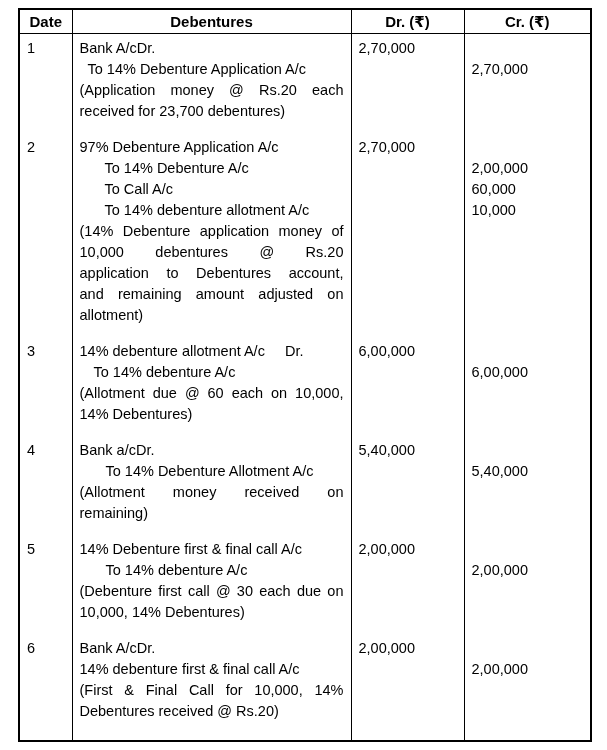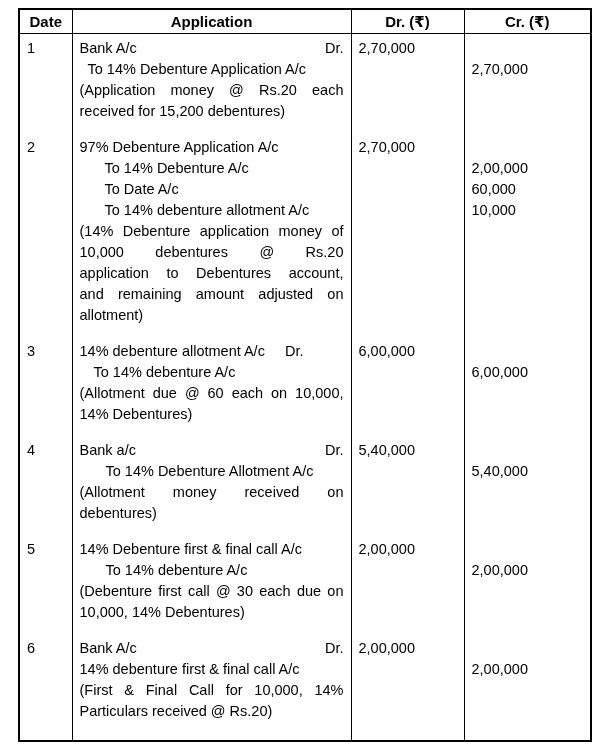--- a/index.html
+++ b/index.html
@@ -43,57 +43,57 @@
     height: 21px;
     white-space: nowrap;
   }
   .line.just {
     white-space: normal;
     text-align: justify;
     text-align-last: justify;
   }
   .flexline {
     display: flex;
-    justify-content: space-between;
+    justify-content: flex-start;
   }
   .dr-near { margin-left: 20px; }
   .c-date .line, .c-dr .line, .c-cr .line { white-space: nowrap; }
 </style>
 </head>
 <body>
 
 <div class="page">
   <table class="journal">
     <colgroup>
       <col style="width:53px">
       <col style="width:279px">
       <col style="width:113px">
       <col style="width:127px">
     </colgroup>
     <thead>
       <tr>
         <th>Date</th>
-        <th>Application</th>
+        <th>Debentures</th>
         <th>Dr. (₹)</th>
         <th>Cr. (₹)</th>
       </tr>
     </thead>
     <tbody id="journal-body">
         <tr>
           <td class="c-date">
             <div class="line">1</div>
           </td>
           <td class="c-part">
             <div class="line flexline">
               <span>Bank A/c</span>
               <span>Dr.</span>
             </div>
             <div class="line" style="padding-left: 8px;">To 14% Debenture Application A/c</div>
             <div class="line just">(Application money @ Rs.20 each</div>
-            <div class="line">received for 15,200 debentures)</div>
+            <div class="line">received for 23,700 debentures)</div>
           </td>
           <td class="c-dr">
             <div class="line">2,70,000</div>
             <div class="line">&nbsp;</div>
             <div class="line">&nbsp;</div>
             <div class="line">&nbsp;</div>
           </td>
           <td class="c-cr">
             <div class="line">&nbsp;</div>
             <div class="line">2,70,000</div>
@@ -101,21 +101,21 @@
             <div class="line">&nbsp;</div>
           </td>
         </tr>
         <tr>
           <td class="c-date">
             <div class="line">2</div>
           </td>
           <td class="c-part">
             <div class="line">97% Debenture Application A/c</div>
             <div class="line" style="padding-left: 25px;">To 14% Debenture A/c</div>
-            <div class="line" style="padding-left: 25px;">To Date A/c</div>
+            <div class="line" style="padding-left: 25px;">To Call A/c</div>
             <div class="line" style="padding-left: 25px;">To 14% debenture allotment A/c</div>
             <div class="line just">(14% Debenture application money of</div>
             <div class="line just">10,000 debentures @ Rs.20</div>
             <div class="line just">application to Debentures account,</div>
             <div class="line just">and remaining amount adjusted on</div>
             <div class="line">allotment)</div>
           </td>
           <td class="c-dr">
             <div class="line">2,70,000</div>
             <div class="line">&nbsp;</div>
@@ -166,21 +166,21 @@
           <td class="c-date">
             <div class="line">4</div>
           </td>
           <td class="c-part">
             <div class="line flexline">
               <span>Bank a/c</span>
               <span>Dr.</span>
             </div>
             <div class="line" style="padding-left: 26px;">To 14% Debenture Allotment A/c</div>
             <div class="line just">(Allotment money received on</div>
-            <div class="line">debentures)</div>
+            <div class="line">remaining)</div>
           </td>
           <td class="c-dr">
             <div class="line">5,40,000</div>
             <div class="line">&nbsp;</div>
             <div class="line">&nbsp;</div>
             <div class="line">&nbsp;</div>
           </td>
           <td class="c-cr">
             <div class="line">&nbsp;</div>
             <div class="line">5,40,000</div>
@@ -215,21 +215,21 @@
           <td class="c-date">
             <div class="line">6</div>
           </td>
           <td class="c-part">
             <div class="line flexline">
               <span>Bank A/c</span>
               <span>Dr.</span>
             </div>
             <div class="line">14% debenture first &amp; final call A/c</div>
             <div class="line just">(First &amp; Final Call for 10,000, 14%</div>
-            <div class="line">Particulars received @ Rs.20)</div>
+            <div class="line">Debentures received @ Rs.20)</div>
           </td>
           <td class="c-dr">
             <div class="line">2,00,000</div>
             <div class="line">&nbsp;</div>
             <div class="line">&nbsp;</div>
             <div class="line">&nbsp;</div>
           </td>
           <td class="c-cr">
             <div class="line">&nbsp;</div>
             <div class="line">2,00,000</div>

